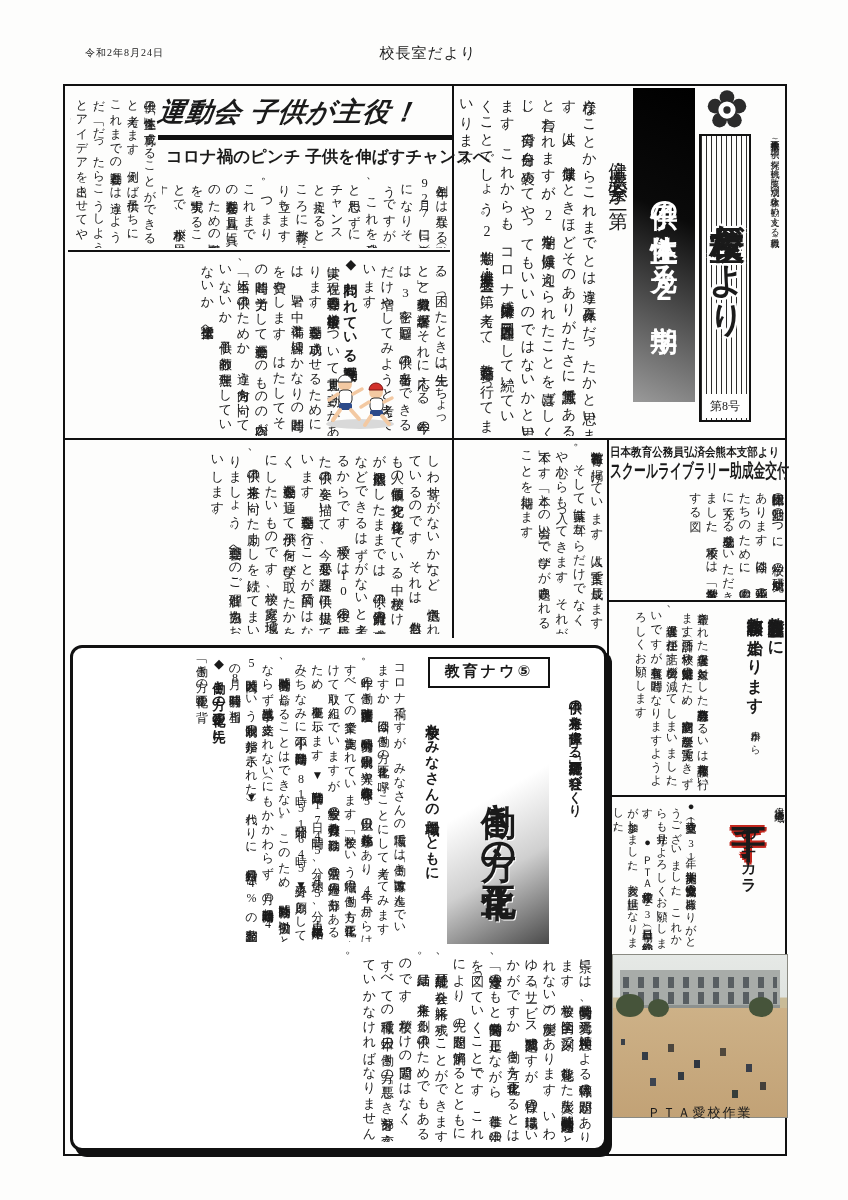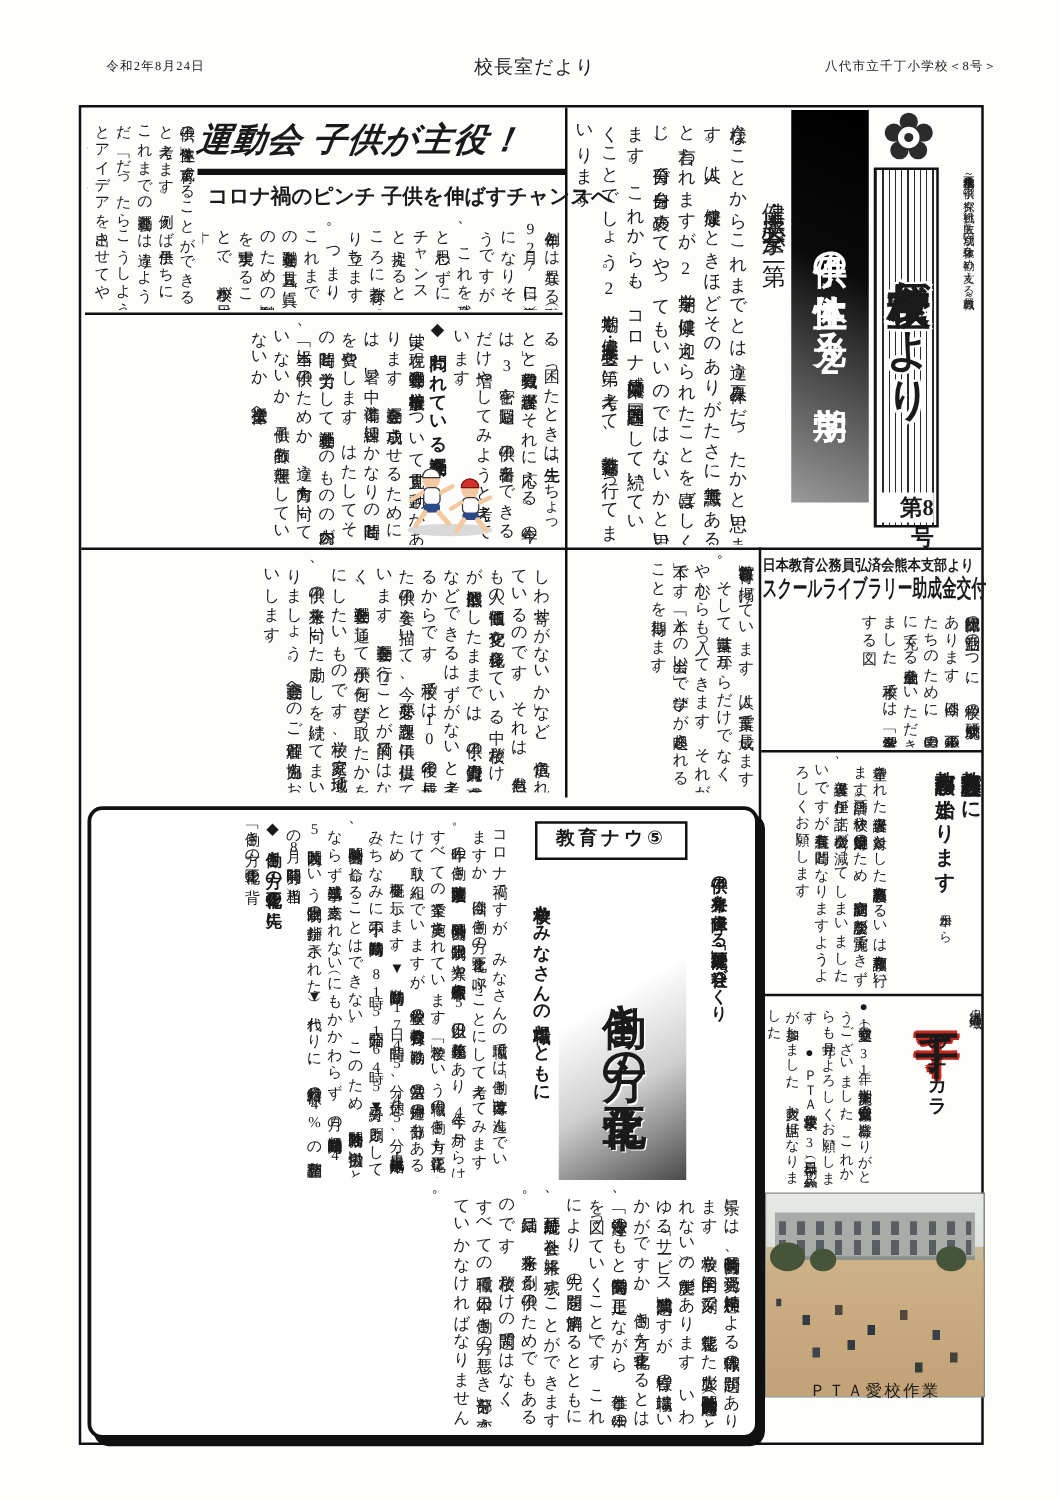--- a/index.html
+++ b/index.html
@@ -25,21 +25,21 @@
   .frame { border:2px solid #111; }
 
   
   .mh-box { border:2px solid #111; background:
       repeating-linear-gradient(90deg,#2a2a2a 0 1px, transparent 1px 5px); }
   .mh-title { position:absolute; top:4px; left:0; right:0; height:238px;
       writing-mode:vertical-rl; text-orientation:upright; font-size:35px; font-weight:900;
       margin:auto; text-align:center; width:100%;
       text-shadow:-2px -2px 0 #fff,2px -2px 0 #fff,-2px 2px 0 #fff,2px 2px 0 #fff,0 0 3px #fff; }
   .mh-issue { position:absolute; bottom:2px; left:2px; right:2px; height:24px; background:#fff;
-      font-size:18px; font-weight:bold; text-align:right; line-height:24px; }
+      font-size:12px; font-weight:normal; text-align:center; line-height:24px; }
   .slogan { font-size:9px; line-height:13px; letter-spacing:0; }
 
   
   .lead-bar { background:linear-gradient(205deg,#000 0%,#0a0a0a 40%,#9a9a9a 100%);
       color:#fff; display:flex; align-items:center; justify-content:center;
       font-size:27px; font-weight:900; }
   .lead-sub { font-size:19px; letter-spacing:3px; }
 
   
   .sp-head { border-bottom:5px solid #111; font-size:27px; font-weight:900;
@@ -90,21 +90,20 @@
                  140px 44px 0 1px #44403a, 30px 40px 0 1px #3d4450, 112px 52px 0 1px #353d3a; }
   .caption { font-size:13px; text-align:center; letter-spacing:2px; }
 </style>
 </head>
 <body>
 
 <div class="page">
 
   <div class="abs hdr" style="left:85px; top:46px;">令和2年8月24日</div>
   <div class="abs hdr" style="left:348px; top:44px; width:160px; text-align:center; font-size:15px;">校長室だより</div>
-  <div class="abs hdr" style="left:638px; top:46px; width:160px; text-align:right;">八代市立千丁小学校＜8号＞</div>
 
   <div class="abs frame" style="left:63px; top:84px; width:724px; height:1072px;"></div>
 
   <div class="abs rule-h" style="left:68px; top:250px; width:382px;"></div>
   <div class="abs rule-h" style="left:65px; top:438px; width:720px;"></div>
   <div class="abs rule-h" style="left:609px; top:600px; width:177px;"></div>
   <div class="abs rule-h" style="left:609px; top:795px; width:177px;"></div>
   <div class="abs rule-v" style="left:452px; top:86px; height:552px;"></div>
   <div class="abs rule-v" style="left:607px; top:438px; height:716px;"></div>
 

